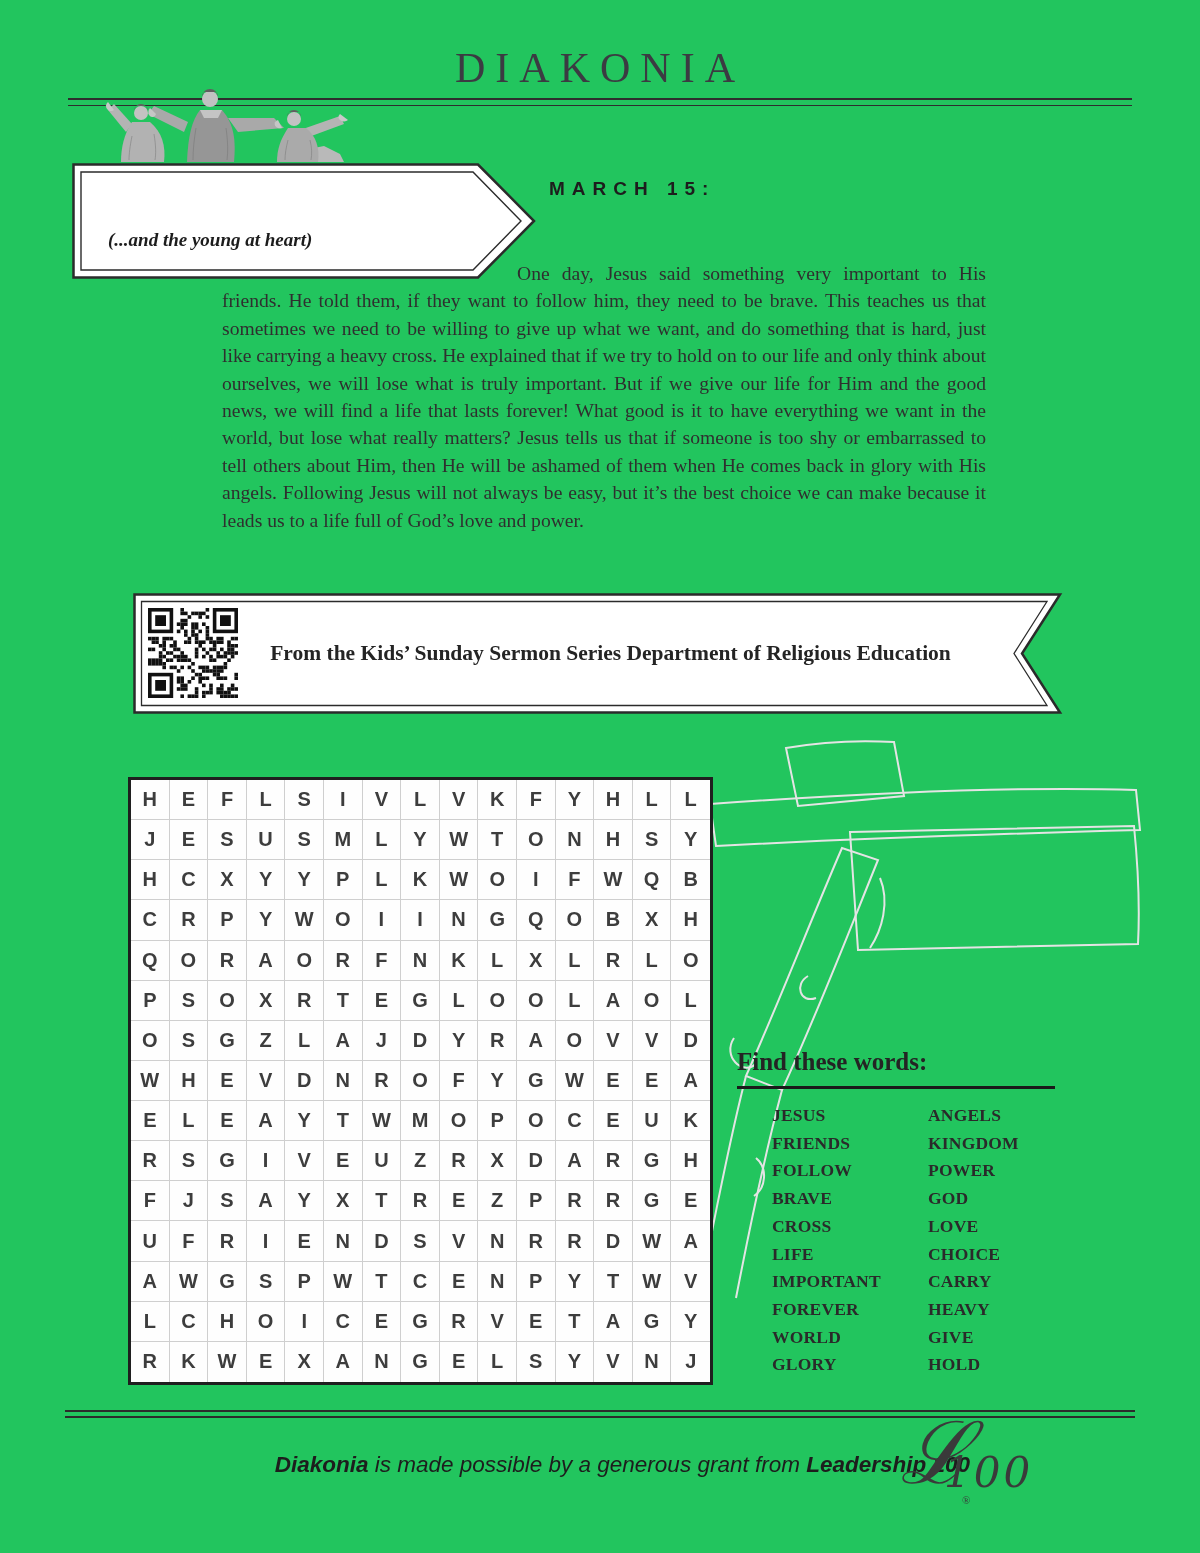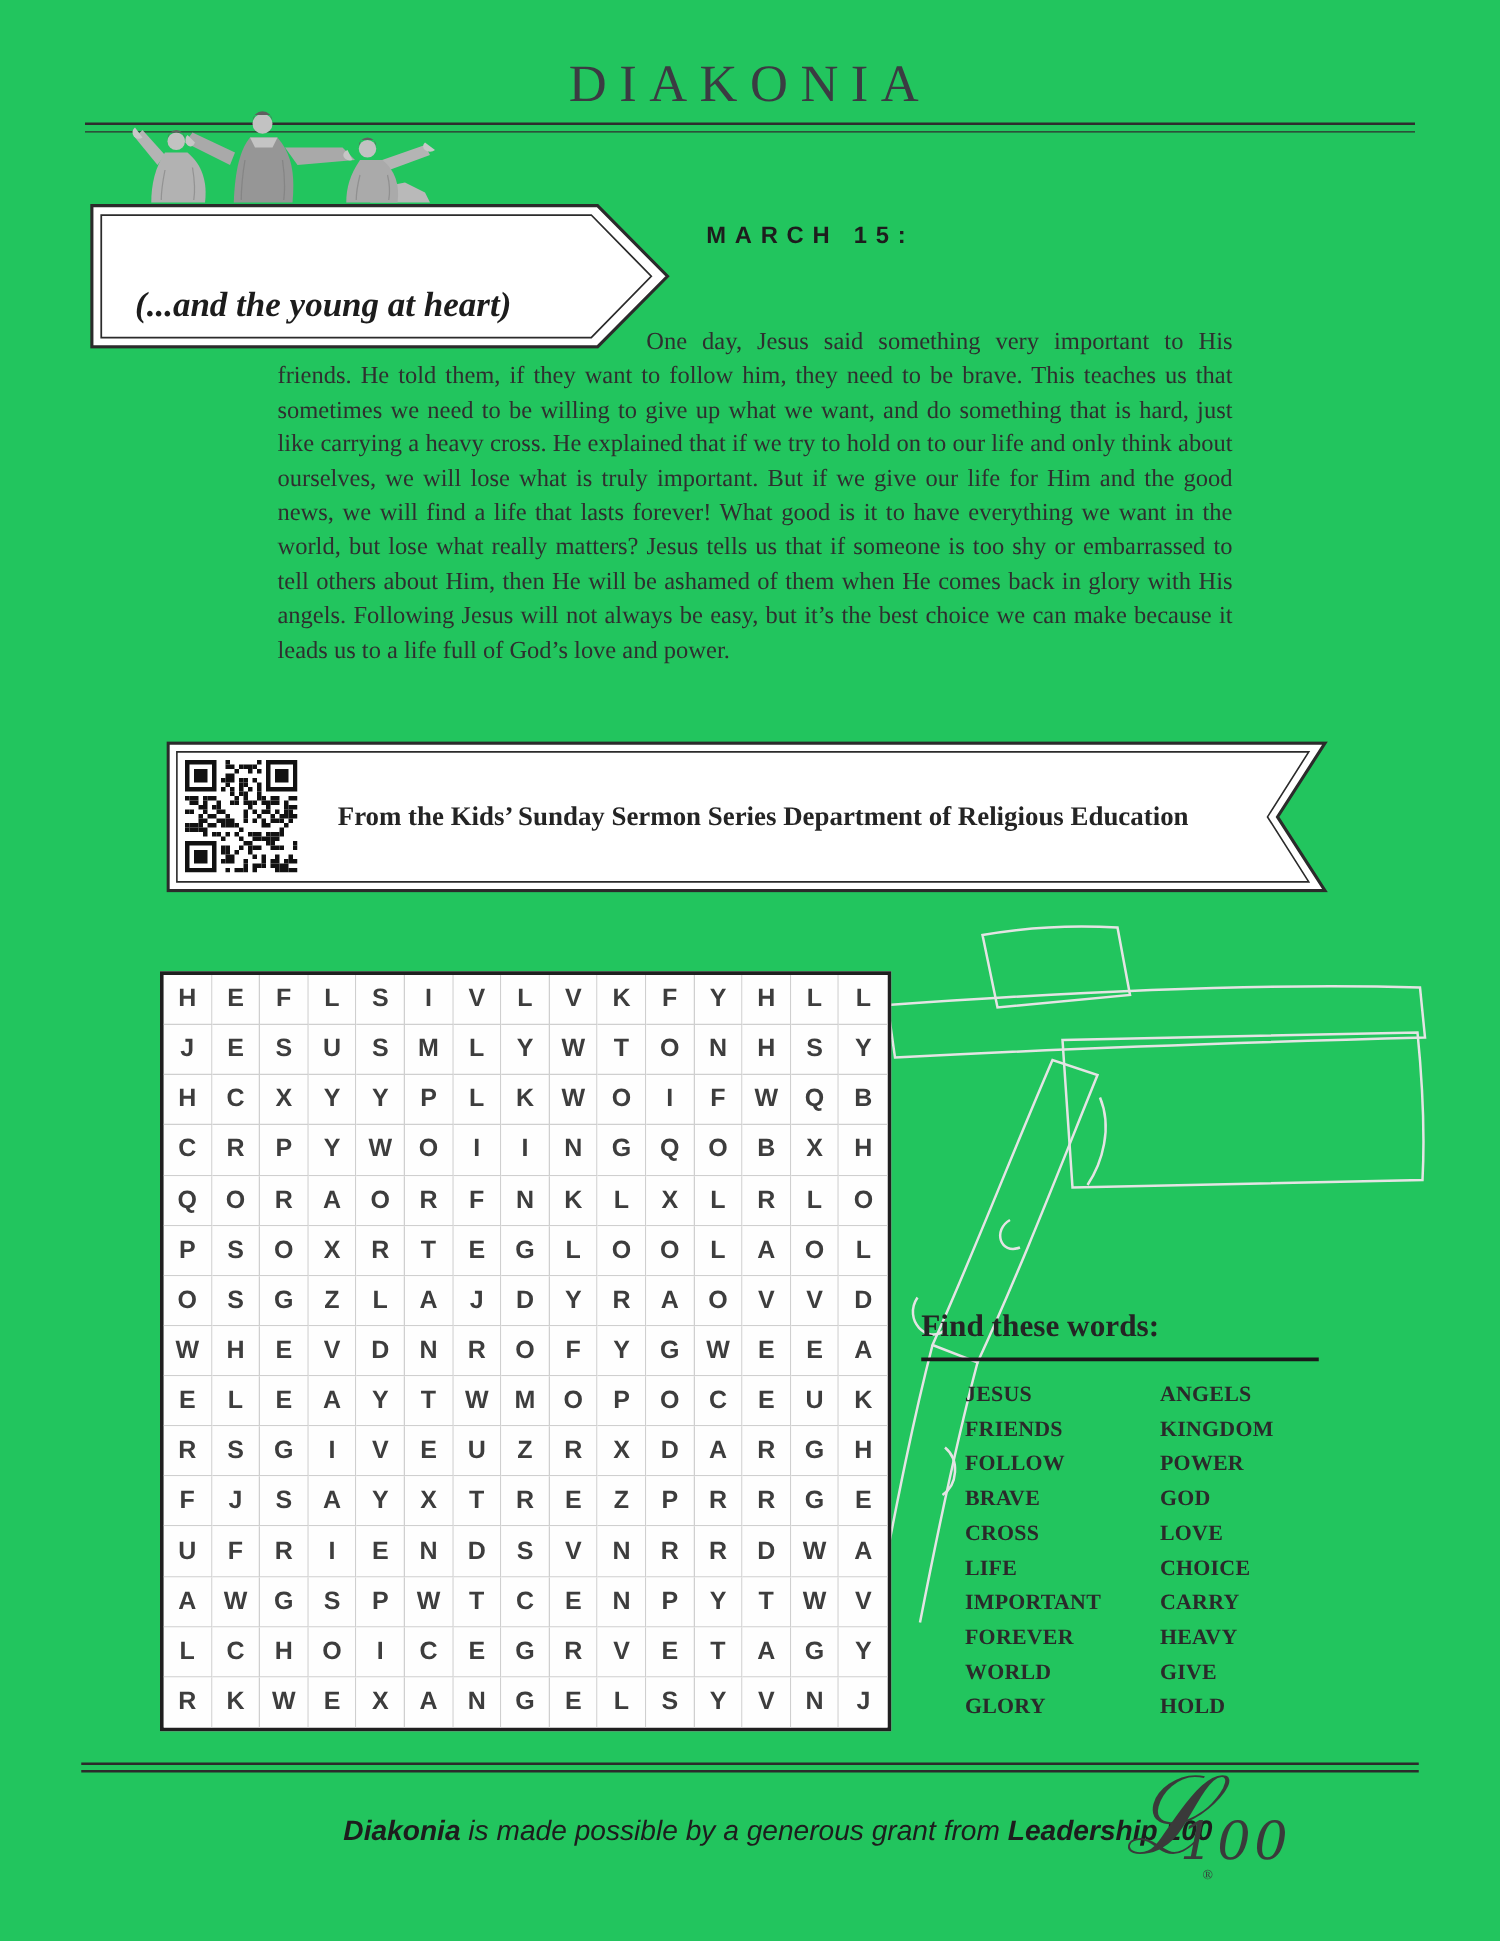--- a/index.html
+++ b/index.html
@@ -23,29 +23,29 @@
   .illustration{position:absolute;left:88px;top:88px;width:272px;height:75px;z-index:2;}
 
   
   .kids-box{position:absolute;left:72px;top:163px;width:465px;height:116px;z-index:3;}
   .kids-box svg{position:absolute;left:0;top:0;}
   .kids-title{
     position:absolute;left:36px;top:16px;font-size:42px;font-weight:700;
     color:#1c1c1c;letter-spacing:0.5px;white-space:nowrap;
   }
   .kids-subtitle{
-    position:absolute;left:36px;top:66px;font-size:28px;font-weight:700;
+    position:absolute;left:36px;top:66px;font-size:19px;font-weight:700;
     font-style:italic;color:#1c1c1c;white-space:nowrap;
   }
 
   
   .lesson-date{
     position:absolute;left:549px;top:178px;
     font-family:"Liberation Sans",sans-serif;font-size:19px;font-weight:700;
-    letter-spacing:7px;color:#1d1d1d;white-space:nowrap;margin-left:16px;
+    letter-spacing:7px;color:#1d1d1d;white-space:nowrap;
   }
   .lesson-title{
     position:absolute;left:546px;top:204px;font-size:32px;font-weight:700;
     color:#242424;white-space:nowrap;letter-spacing:0.2px;
   }
   .lesson-body{
     position:absolute;left:222px;top:260px;width:764px;
     font-size:19.6px;line-height:27.4px;text-align:justify;color:#2f2f2f;
     text-indent:295px;
   }

